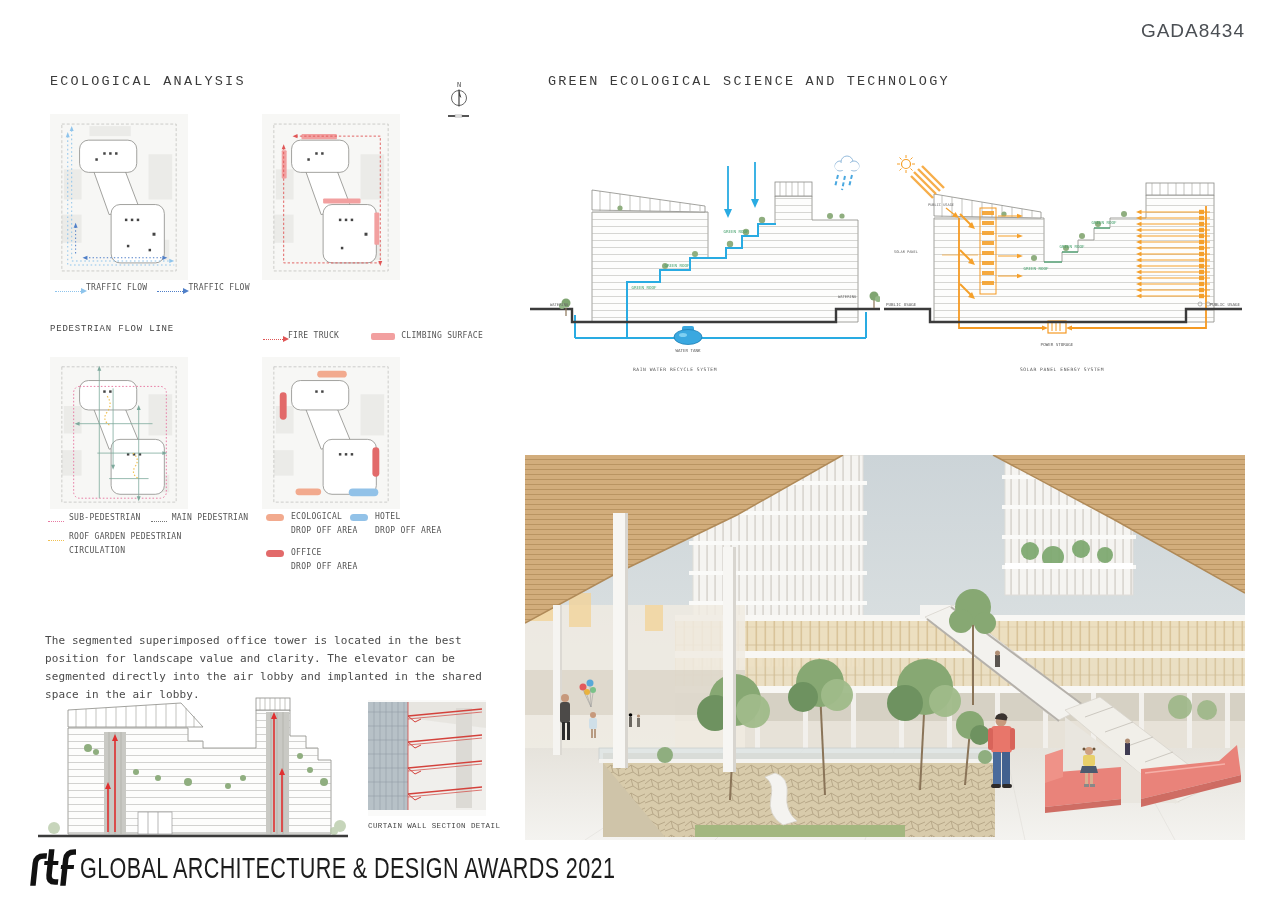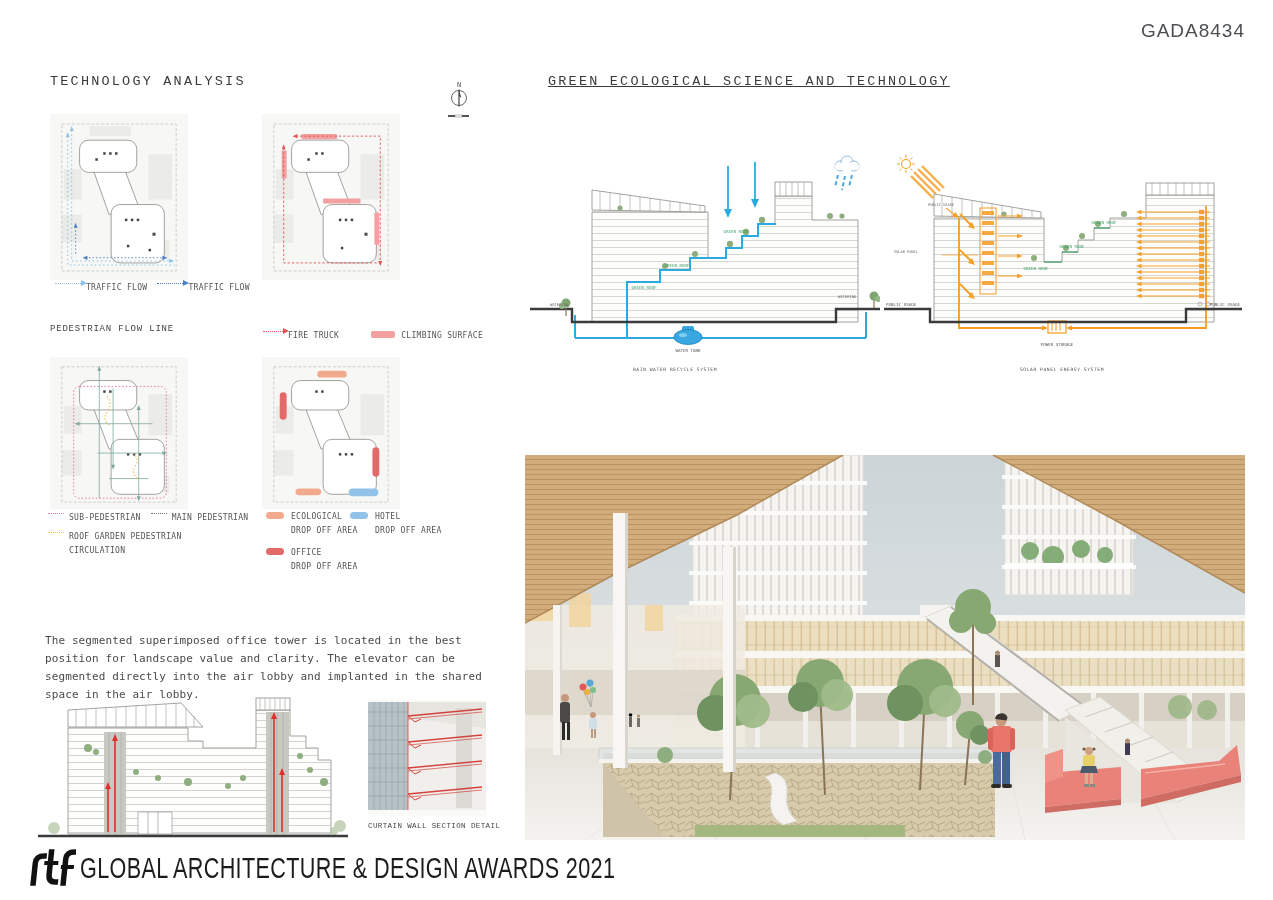--- a/index.html
+++ b/index.html
@@ -3,21 +3,21 @@
 <meta charset="utf-8">
 <style>
   html,body{margin:0;padding:0;background:#ffffff;}
   .board{position:relative;width:1273px;height:900px;background:#ffffff;overflow:hidden;
          font-family:"DejaVu Sans Mono","Liberation Mono",monospace;color:#333;}
   .abs{position:absolute;}
   .mono{font-family:"Liberation Mono","DejaVu Sans Mono",monospace;}
   .sans{font-family:"Liberation Sans",sans-serif;}
   .sec-title{font-size:13.5px;letter-spacing:2.2px;color:#3a3a3a;}
   .code{font-size:19px;letter-spacing:1px;color:#4b4f54;}
-  .leg{font-size:8px;letter-spacing:.3px;color:#555;display:flex;align-items:flex-start;}
+  .leg{font-size:8px;letter-spacing:.3px;color:#555;display:flex;align-items:flex-end;}
   .leg span.lbl{margin-right:10px;}
   .dotarrow{display:inline-block;width:26px;height:0;border-bottom:1.6px dotted currentColor;
             position:relative;margin-right:5px;}
   .dotarrow::after{content:"";position:absolute;right:-6px;top:-3px;
             border-left:6px solid currentColor;border-top:3px solid transparent;border-bottom:3px solid transparent;}
   .dotline{display:inline-block;width:16px;height:0;border-bottom:1.8px dotted currentColor;margin-right:5px;}
   .swatch{display:inline-block;width:24px;height:7px;border-radius:2px;margin-right:6px;}
   .pill{display:inline-block;width:18px;height:7px;border-radius:4px;margin-right:7px;}
   .sub-title{font-size:9px;letter-spacing:.8px;color:#444;}
   .para{font-size:11px;line-height:1.65;letter-spacing:.1px;color:#4a4a4a;width:445px;}
@@ -26,21 +26,21 @@
   svg{display:block;}
   svg text{font-family:"DejaVu Sans Mono","Liberation Mono",monospace;}
 </style>
 </head>
 <body>
 
 <div class="board">
 
   <div class="abs sans code" style="top:20px;right:28px;">GADA8434</div>
 
-  <div class="abs mono sec-title" style="left:50px;top:74px;">TECHNOLOGY ANALYSIS</div>
+  <div class="abs mono sec-title" style="left:50px;top:74px;">ECOLOGICAL ANALYSIS</div>
 
   <div class="abs" style="left:443px;top:78px;">
     <svg width="32" height="44" viewBox="0 0 32 44">
       <text x="16" y="9" text-anchor="middle" font-size="7" fill="#555">N</text>
       <circle cx="16" cy="20" r="7.5" fill="#fff" stroke="#666" stroke-width="1"></circle>
       <line x1="16" y1="11.5" x2="16" y2="28.5" stroke="#444" stroke-width="1.2"></line>
       <path d="M16,12 l2.4,8 -2.4,-2 z" fill="#444"></path>
       <rect x="5" y="37" width="7" height="2" fill="#555"></rect>
         <rect x="12" y="37" width="7" height="2" fill="#fff" stroke="#777" stroke-width=".5"></rect>
         <rect x="19" y="37" width="7" height="2" fill="#555"></rect>
@@ -391,21 +391,21 @@
           <path d="M40,71 L114,64" stroke-width=".7"></path>
           <path d="M40,68 l7,6 6,-3" stroke-width="1"></path>
         <path d="M40,94 L114,87" stroke-width="1.4"></path>
           <path d="M40,97 L114,90" stroke-width=".7"></path>
           <path d="M40,94 l7,6 6,-3" stroke-width="1"></path>
       </g>
     </svg>
   </div>
   <div class="abs mono cap" style="left:368px;top:822px;width:140px;">CURTAIN WALL SECTION DETAIL</div>
 
-  <div class="abs mono sec-title" style="left:548px;top:74px;text-decoration:underline;">GREEN ECOLOGICAL SCIENCE AND TECHNOLOGY</div>
+  <div class="abs mono sec-title" style="left:548px;top:74px;">GREEN ECOLOGICAL SCIENCE AND TECHNOLOGY</div>
 
   <div class="abs" style="left:530px;top:150px;">
     <svg width="350" height="230" viewBox="0 0 350 230">
       <defs>
         <pattern id="fl2" width="10" height="7" patternUnits="userSpaceOnUse">
           <line x1="0" y1="6.5" x2="10" y2="6.5" stroke="#b6b6b1" stroke-width=".55"></line>
         </pattern>
         <clipPath id="rainclip">
           <polygon points="62,172 62,62 178,62 178,108 196,108 196,98 212,98 212,86 228,86 228,74 245,74 245,46 282,46 282,70 328,70 328,172"></polygon>
         </clipPath>

